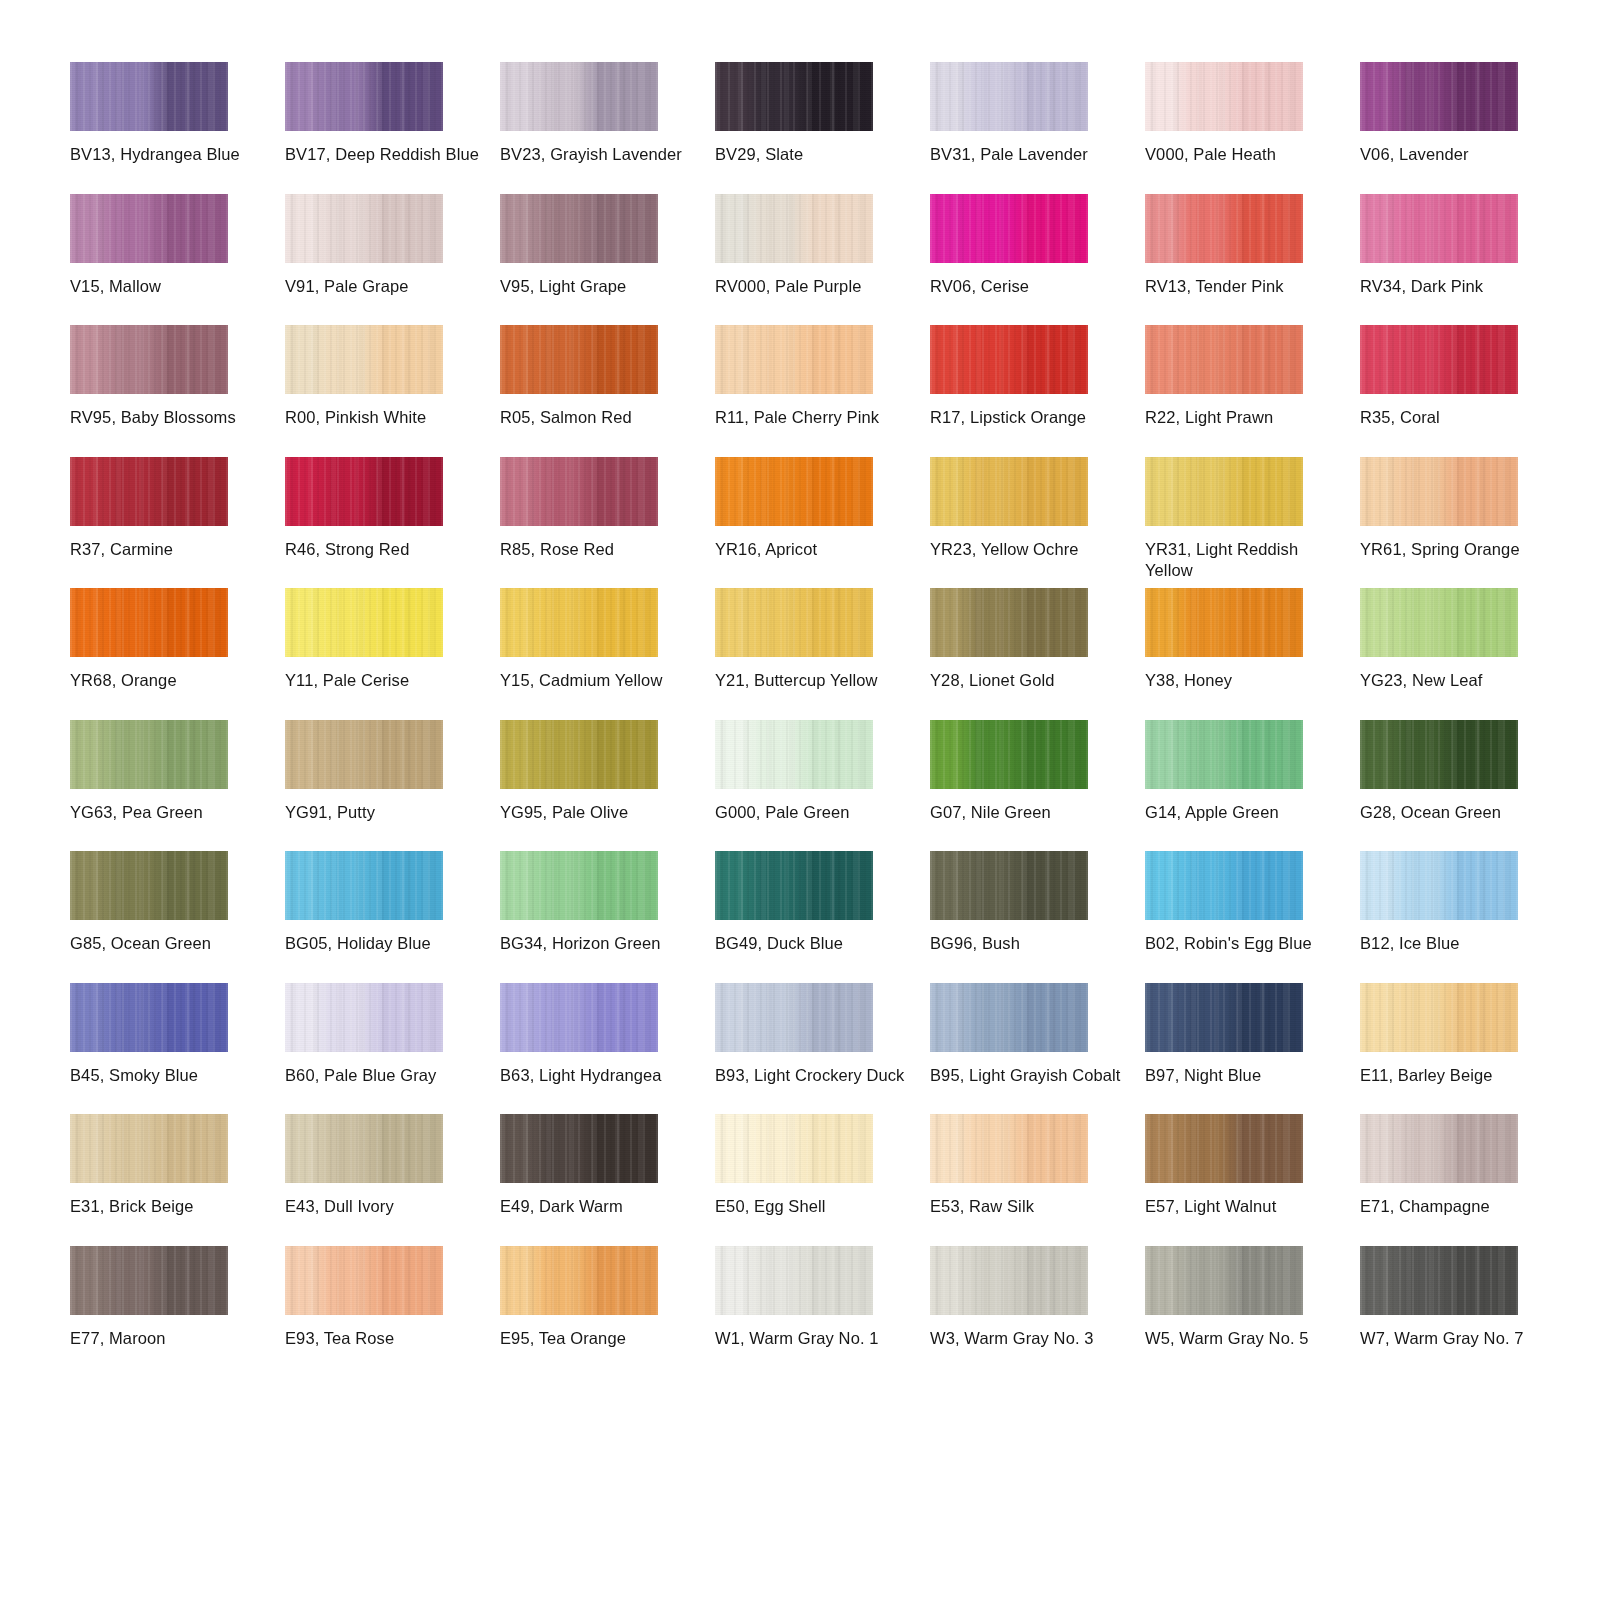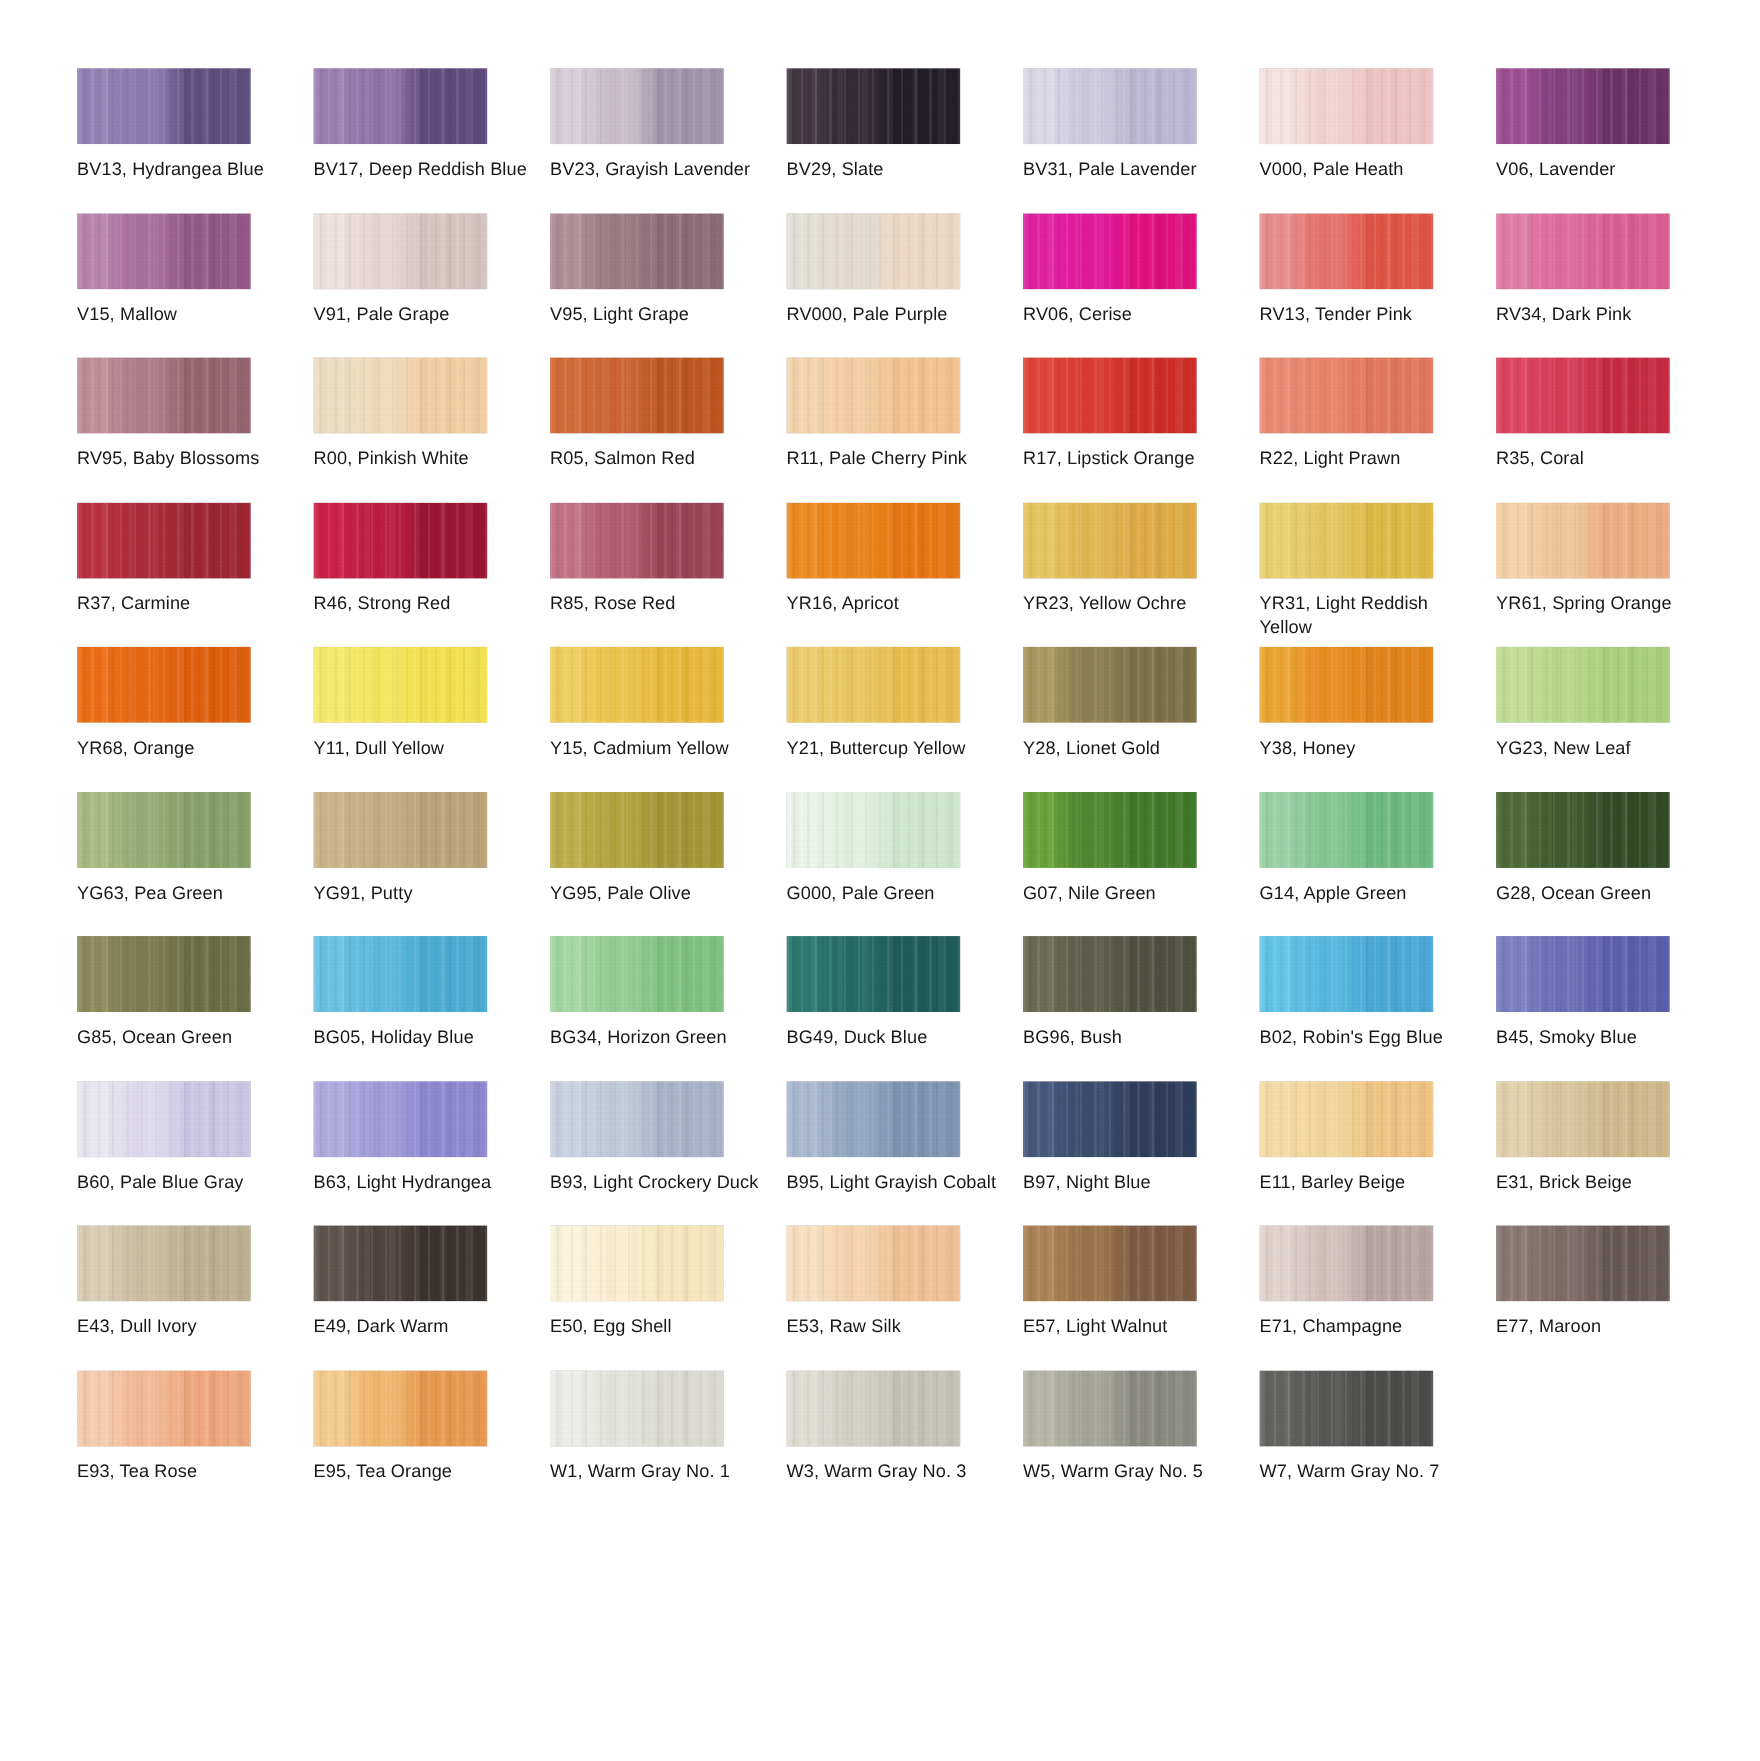--- a/index.html
+++ b/index.html
@@ -322,21 +322,21 @@
           <div class="grain"></div>
         </div>
         <div class="label">YR68, Orange</div>
       </div>
       <div class="cell">
         <div class="swatch">
           <div class="base" style="background: linear-gradient(90deg, rgb(247, 235, 109) 0%, rgb(247, 235, 109) 18%, rgb(246, 231, 95) 30%, rgb(246, 231, 95) 48%, rgb(244, 226, 76) 62%, rgb(244, 226, 76) 100%);"></div>
           <div class="tex"></div>
           <div class="grain"></div>
         </div>
-        <div class="label">Y11, Dull Yellow</div>
+        <div class="label">Y11, Pale Cerise</div>
       </div>
       <div class="cell">
         <div class="swatch">
           <div class="base" style="background: linear-gradient(90deg, rgb(241, 207, 92) 0%, rgb(241, 207, 92) 18%, rgb(238, 198, 77) 30%, rgb(238, 198, 77) 48%, rgb(233, 185, 58) 62%, rgb(233, 185, 58) 100%);"></div>
           <div class="tex"></div>
           <div class="grain"></div>
         </div>
         <div class="label">Y15, Cadmium Yellow</div>
       </div>
       <div class="cell">
@@ -467,20 +467,28 @@
         </div>
         <div class="label">BG96, Bush</div>
       </div>
       <div class="cell">
         <div class="swatch">
           <div class="base" style="background: linear-gradient(90deg, rgb(99, 198, 232) 0%, rgb(99, 198, 232) 18%, rgb(87, 185, 225) 30%, rgb(87, 185, 225) 48%, rgb(74, 169, 216) 62%, rgb(74, 169, 216) 100%);"></div>
           <div class="tex"></div>
           <div class="grain"></div>
         </div>
         <div class="label">B02, Robin's Egg Blue</div>
+      </div>
+      <div class="cell">
+        <div class="swatch">
+          <div class="base" style="background: linear-gradient(90deg, rgb(201, 228, 245) 0%, rgb(201, 228, 245) 18%, rgb(177, 216, 240) 30%, rgb(177, 216, 240) 48%, rgb(143, 196, 232) 62%, rgb(143, 196, 232) 100%);"></div>
+          <div class="tex"></div>
+          <div class="grain"></div>
+        </div>
+        <div class="label">B12, Ice Blue</div>
       </div>
       <div class="cell">
         <div class="swatch">
           <div class="base" style="background: linear-gradient(90deg, rgb(122, 127, 194) 0%, rgb(122, 127, 194) 18%, rgb(106, 111, 184) 30%, rgb(106, 111, 184) 48%, rgb(90, 95, 174) 62%, rgb(90, 95, 174) 100%);"></div>
           <div class="tex"></div>
           <div class="grain"></div>
         </div>
         <div class="label">B45, Smoky Blue</div>
       </div>
       <div class="cell">

